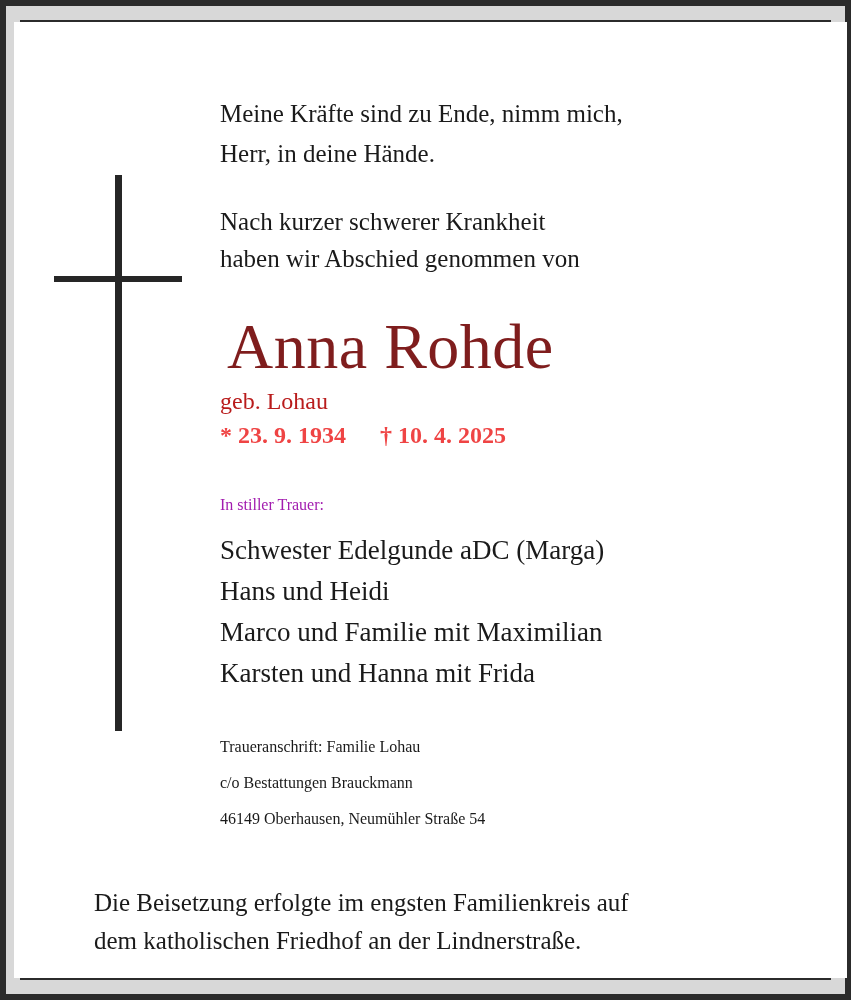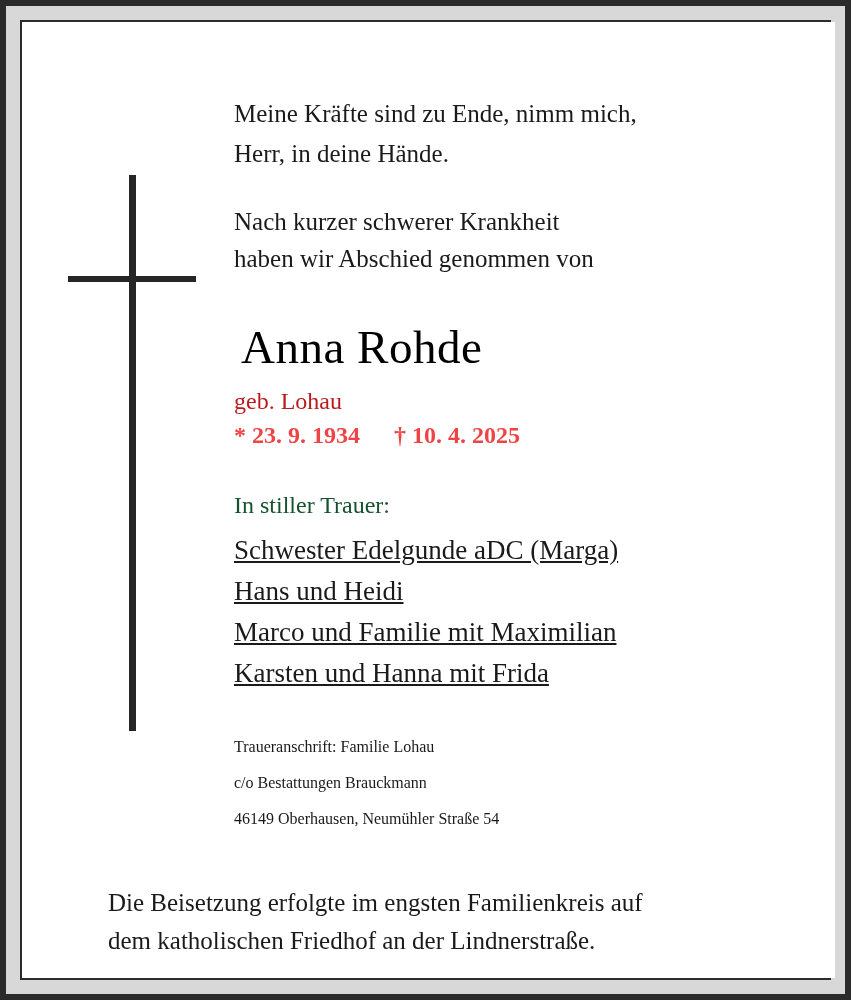--- a/index.html
+++ b/index.html
@@ -38,25 +38,26 @@
     top: 20px;
     right: 20px;
     bottom: 20px;
     box-sizing: border-box;
     border: 2px solid #2b2b2b;
     background: #ffffff;
   }
 
   .content {
     position: absolute;
-    left: 28px;
+    left: 14px;
     top: 22px;
     width: 807px;
     height: 956px;
     background: #ffffff;
+    padding-left: 26px;
   }
 
   
   .cross {
     position: absolute;
     left: 40px;
     top: 153px;
     width: 170px;
     height: 560px;
   }
@@ -102,23 +103,23 @@
     font-size: 25px;
     line-height: 37px;
     color: #1a1a1a;
     white-space: pre-line;
   }
 
   .deceased-name {
     position: absolute;
     top: 297px;
     left: 7px;
-    font-size: 47px;
+    font-size: 64px;
     line-height: 56px;
-    color: #000000;
+    color: #7f1d1d;
     letter-spacing: 0.5px;
   }
 
   .maiden-name {
     position: absolute;
     top: 362px;
     left: 0;
     font-size: 24px;
     line-height: 34px;
     color: #b91c1c;
@@ -135,37 +136,36 @@
   }
   .dates .date-gap {
     display: inline-block;
     width: 22px;
   }
 
   .mourn-label {
     position: absolute;
     top: 466px;
     left: 0;
-    font-size: 24px;
+    font-size: 16px;
     line-height: 34px;
-    color: #14532d;
+    color: #a21caf;
     text-align: center;
   }
 
   .mourners {
     position: absolute;
     top: 508px;
     left: 0;
     font-size: 27px;
     line-height: 41px;
     color: #1a1a1a;
   }
   .mourners div {
     white-space: nowrap;
-    text-decoration: underline;
   }
 
   .address {
     position: absolute;
     top: 707px;
     left: 0;
     font-size: 16px;
     line-height: 36px;
     color: #1a1a1a;
     white-space: pre-line;

